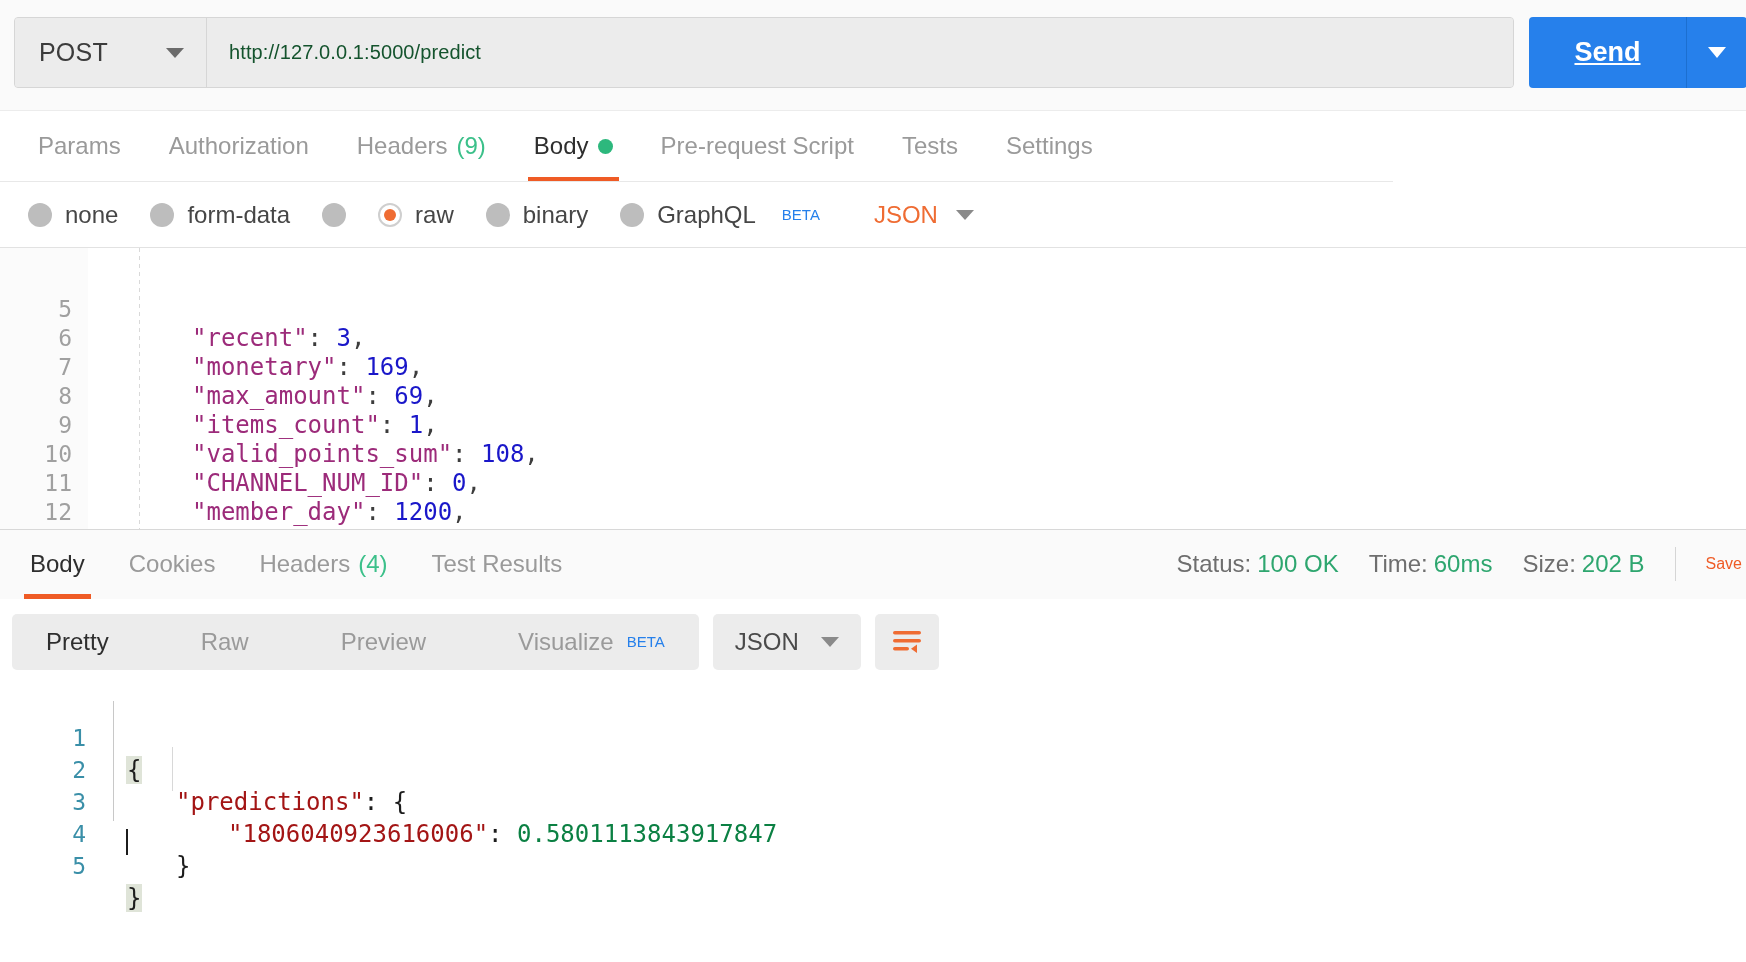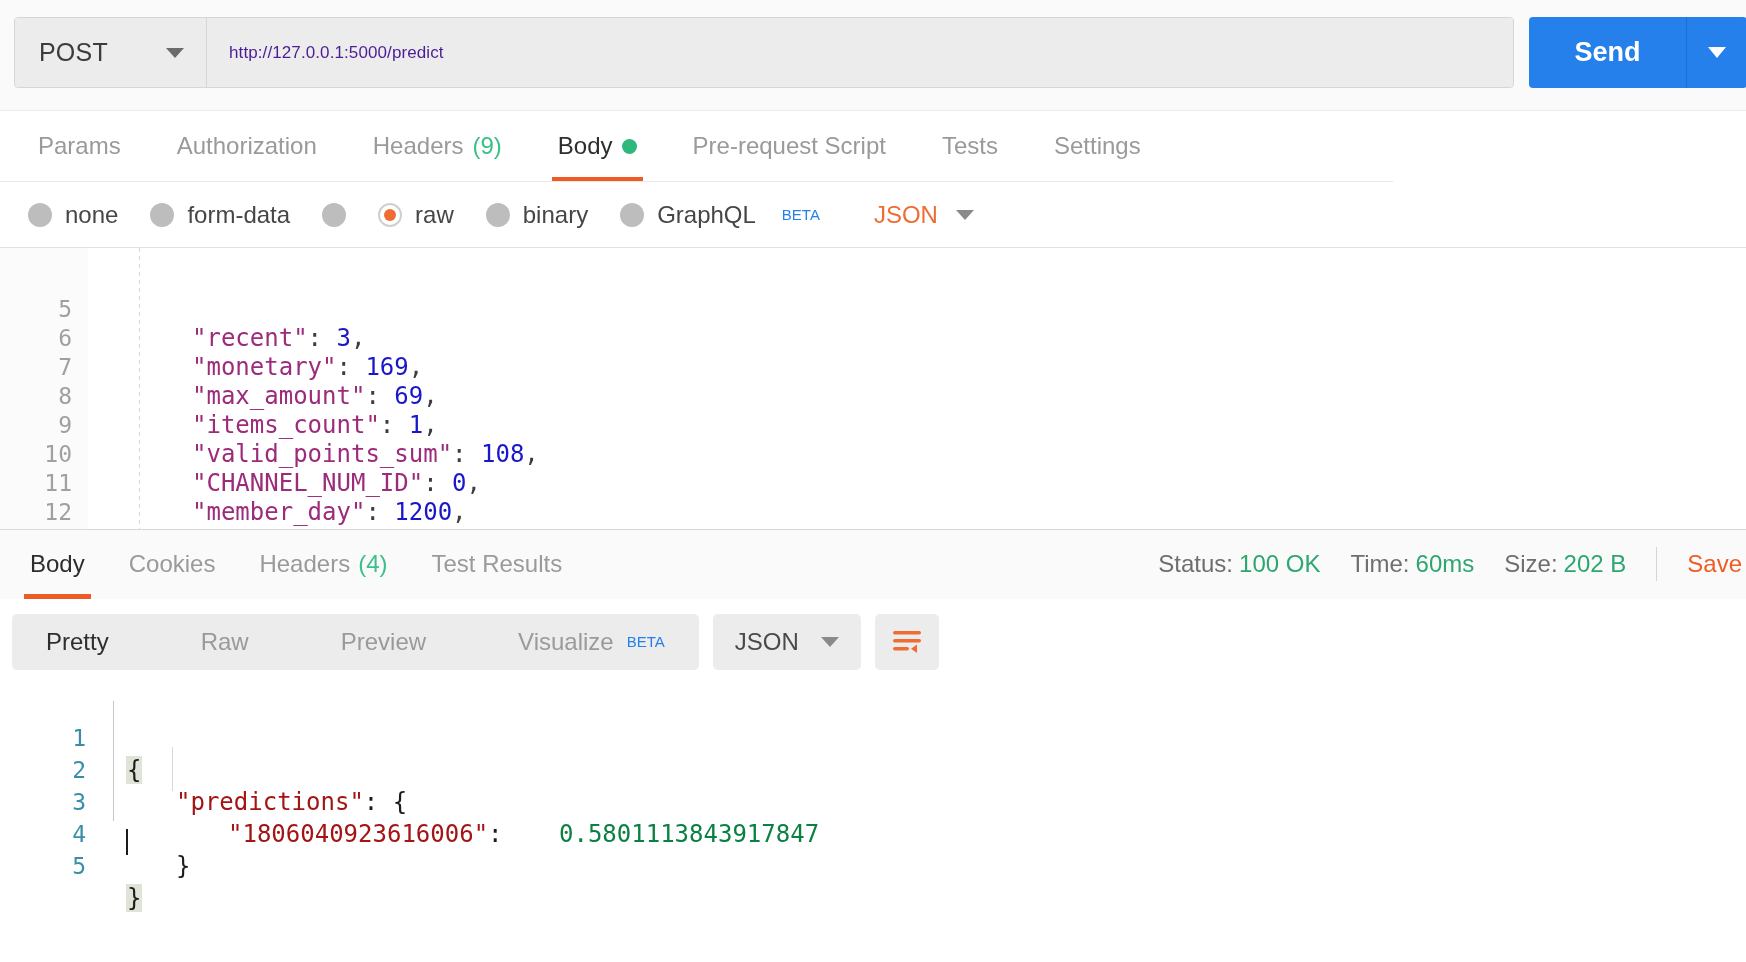--- a/index.html
+++ b/index.html
@@ -29,45 +29,46 @@
   }
   .method-label { font-size: 25px; color: #3c3c3c; letter-spacing: .2px; }
   .caret-dark {
     width: 0; height: 0; border-left: 9px solid transparent;
     border-right: 9px solid transparent; border-top: 10px solid #6b6b6b;
   }
   .url-box {
     flex: 1; height: 100%; background: #ececec;
     display: flex; align-items: center; padding-left: 22px;
   }
-  .url-text { font-size: 17px; color: #4c1d95; letter-spacing: .1px; }
+  .url-text { font-size: 20px; color: #14532d; letter-spacing: .1px; }
 
   .send-btn {
     position: absolute; left: 1529px; top: 17px; width: 218px; height: 71px;
     background: #2680EB; border-radius: 4px; display: flex; overflow: hidden;
     cursor: pointer;
   }
   .send-main {
     flex: 1; display: flex; align-items: center; justify-content: center;
     color: #fff; font-size: 27px; font-weight: bold;
     border-right: 1px solid #1c6fd0;
+    text-decoration: underline;
   }
   .send-caret-wrap {
     width: 60px; display: flex; align-items: center; justify-content: center;
   }
   .caret-white {
     width: 0; height: 0; border-left: 9px solid transparent;
     border-right: 9px solid transparent; border-top: 11px solid #ffffff;
   }
 
   
   .req-tabs {
     position: absolute; left: 0; top: 110px; width: 1746px; height: 71px;
     border-top: 1px solid #ececec; background: #fff;
-    display: flex; align-items: center; padding-left: 14px; gap: 8px;
+    display: flex; align-items: center; padding-left: 14px;
   }
   .tab {
     height: 71px; display: flex; align-items: center; gap: 9px;
     padding: 0 24px; font-size: 24px; color: #9a9a9a; cursor: pointer;
     position: relative;
   }
   .tab.active { color: #2e2e2e; }
   .tab.active::after {
     content: ""; position: absolute; left: 18px; right: 18px; bottom: 0;
     height: 5px; background: #ef5b25;
@@ -160,21 +161,21 @@
   }
   .rtab .count { color: #3cc08a; }
 
   .meta {
     position: absolute; right: 0; top: 529px; height: 70px;
     display: flex; align-items: center; gap: 30px; padding-right: 0;
   }
   .meta-item { font-size: 24px; color: #6e6e6e; white-space: nowrap; }
   .meta-item .val { color: #2ea66f; margin-left: 6px; }
   .meta-sep { width: 1px; height: 34px; background: #d5d5d5; }
-  .save-link { font-size: 24px; color: #ef5b25; cursor: pointer; padding-right: 4px; }
+  .save-link { font-size: 16px; color: #ef5b25; cursor: pointer; padding-right: 4px; }
 
   
   .resp-toolbar {
     position: absolute; left: 0; top: 599px; width: 1746px; height: 86px;
     background: #fff; display: flex; align-items: center; padding-left: 12px; gap: 14px;
   }
   .seg-group {
     height: 56px; background: #ececec; border-radius: 5px;
     display: flex; align-items: center; padding: 0 10px; gap: 44px;
   }
@@ -208,21 +209,21 @@
   }
   .rcode { position: absolute; left: 0; top: 5px; width: 100%;
            font-family: "DejaVu Sans Mono", monospace; font-size: 24px; }
   .rl { height: 32px; line-height: 32px; position: relative; white-space: pre; }
   .rl .ln {
     position: absolute; left: 0; width: 86px; text-align: right;
     color: #3a8fa8; font-size: 23px;
   }
   .rl .ct { position: absolute; left: 126px; }
   .k-res { color: #a31515; }
-  .n-res { color: #0b8043; margin-left: 42px; }
+  .n-res { color: #0b8043; }
   .p-res { color: #1c1c1c; }
   .caret-bar {
     position: absolute; left: 126px; top: 11px; width: 2px; height: 26px;
     background: #1c1c1c;
   }
   .brace-hl {
     background: #dfe4d8; padding: 0 1px;
   }
 </style>
 </head>

